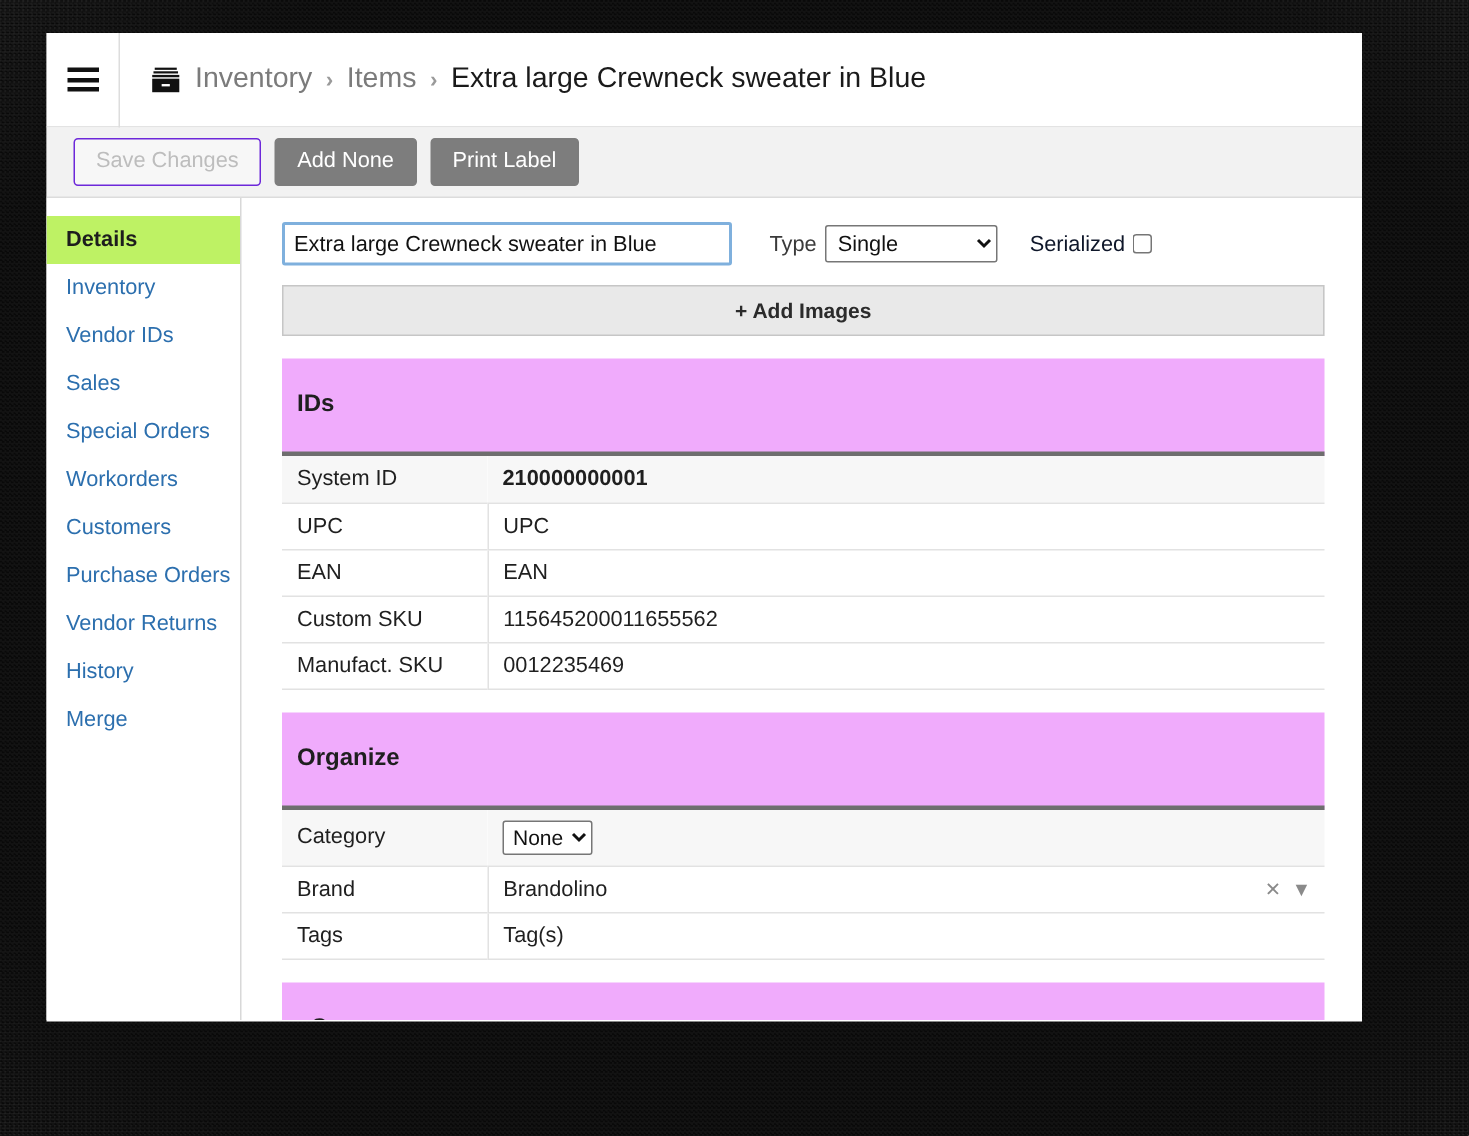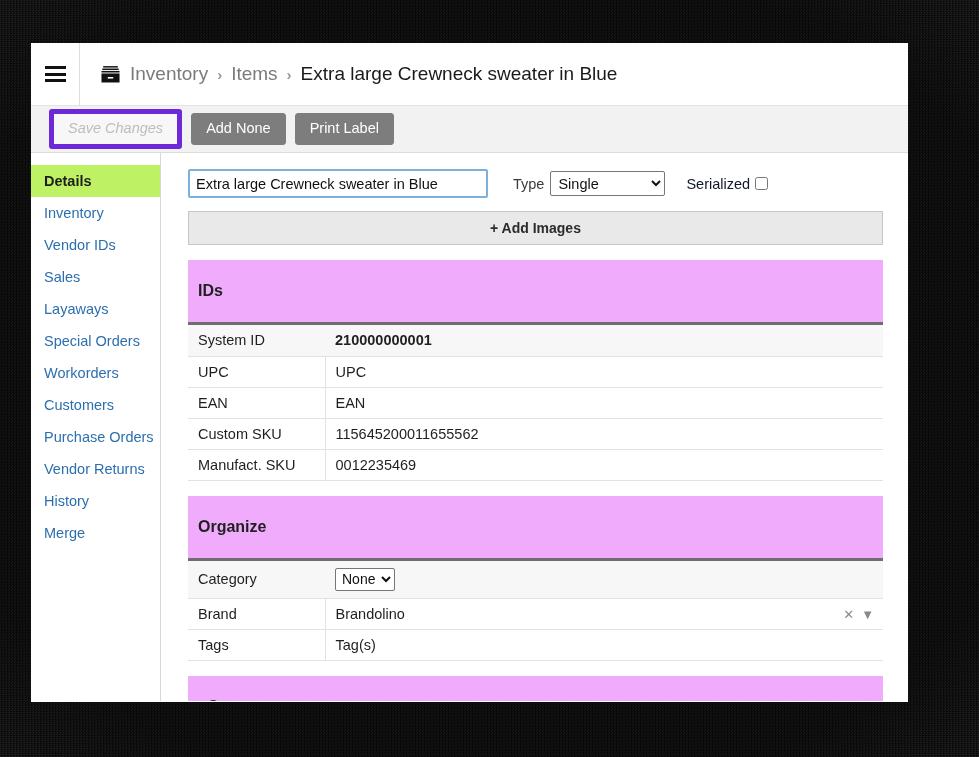--- a/index.html
+++ b/index.html
@@ -30,21 +30,21 @@
     background-image:
       repeating-linear-gradient(0deg, rgba(255,255,255,.07) 0 1px, transparent 1px 2px),
       repeating-linear-gradient(90deg, rgba(255,255,255,.05) 0 1px, transparent 1px 3px);
     mask-image: radial-gradient(ellipse 95% 92% at 50% 50%, transparent 60%, #000 88%);
     -webkit-mask-image: radial-gradient(ellipse 95% 92% at 50% 50%, transparent 60%, #000 88%);
   }
 
   
   #window {
     position: absolute;
-    left: 31px; top: 43px;
+    left: 31px; top: 22px;
     width: 877px; height: 659px;
     background: #ffffff;
     overflow: hidden;
     z-index: 5;
   }
 
   
   .topbar {
     height: 63px;
     display: flex;
@@ -89,23 +89,22 @@
     padding: 7px 14px;
     border-radius: 3px;
     border: 1px solid transparent;
     cursor: pointer;
     line-height: 1.1;
     white-space: nowrap;
   }
   .btn-disabled {
     background: #f7f7f7;
     color: #bdbdbd;
-    border: 5px solid #6d28d9;
+    border: 1px solid #6d28d9;
     cursor: default;
-    font-style: italic;
   }
   .btn-grey {
     background: #7d7d7d;
     color: #ffffff;
     border: 1px solid #7d7d7d;
   }
 
   
   .body-wrap { display: flex; height: 548px; background: #ffffff; }
 
@@ -267,21 +266,20 @@
     <button class="btn btn-grey">Print Label</button>
   </div>
 
   <div class="body-wrap">
 
     <nav class="sidenav">
       <div class="nav-item active">Details</div>
       <div class="nav-item">Inventory</div>
       <div class="nav-item">Vendor IDs</div>
       <div class="nav-item">Sales</div>
-      <div class="nav-item">Layaways</div>
       <div class="nav-item">Special Orders</div>
       <div class="nav-item">Workorders</div>
       <div class="nav-item">Customers</div>
       <div class="nav-item">Purchase Orders</div>
       <div class="nav-item">Vendor Returns</div>
       <div class="nav-item">History</div>
       <div class="nav-item">Merge</div>
     </nav>
 
     <div class="main">

